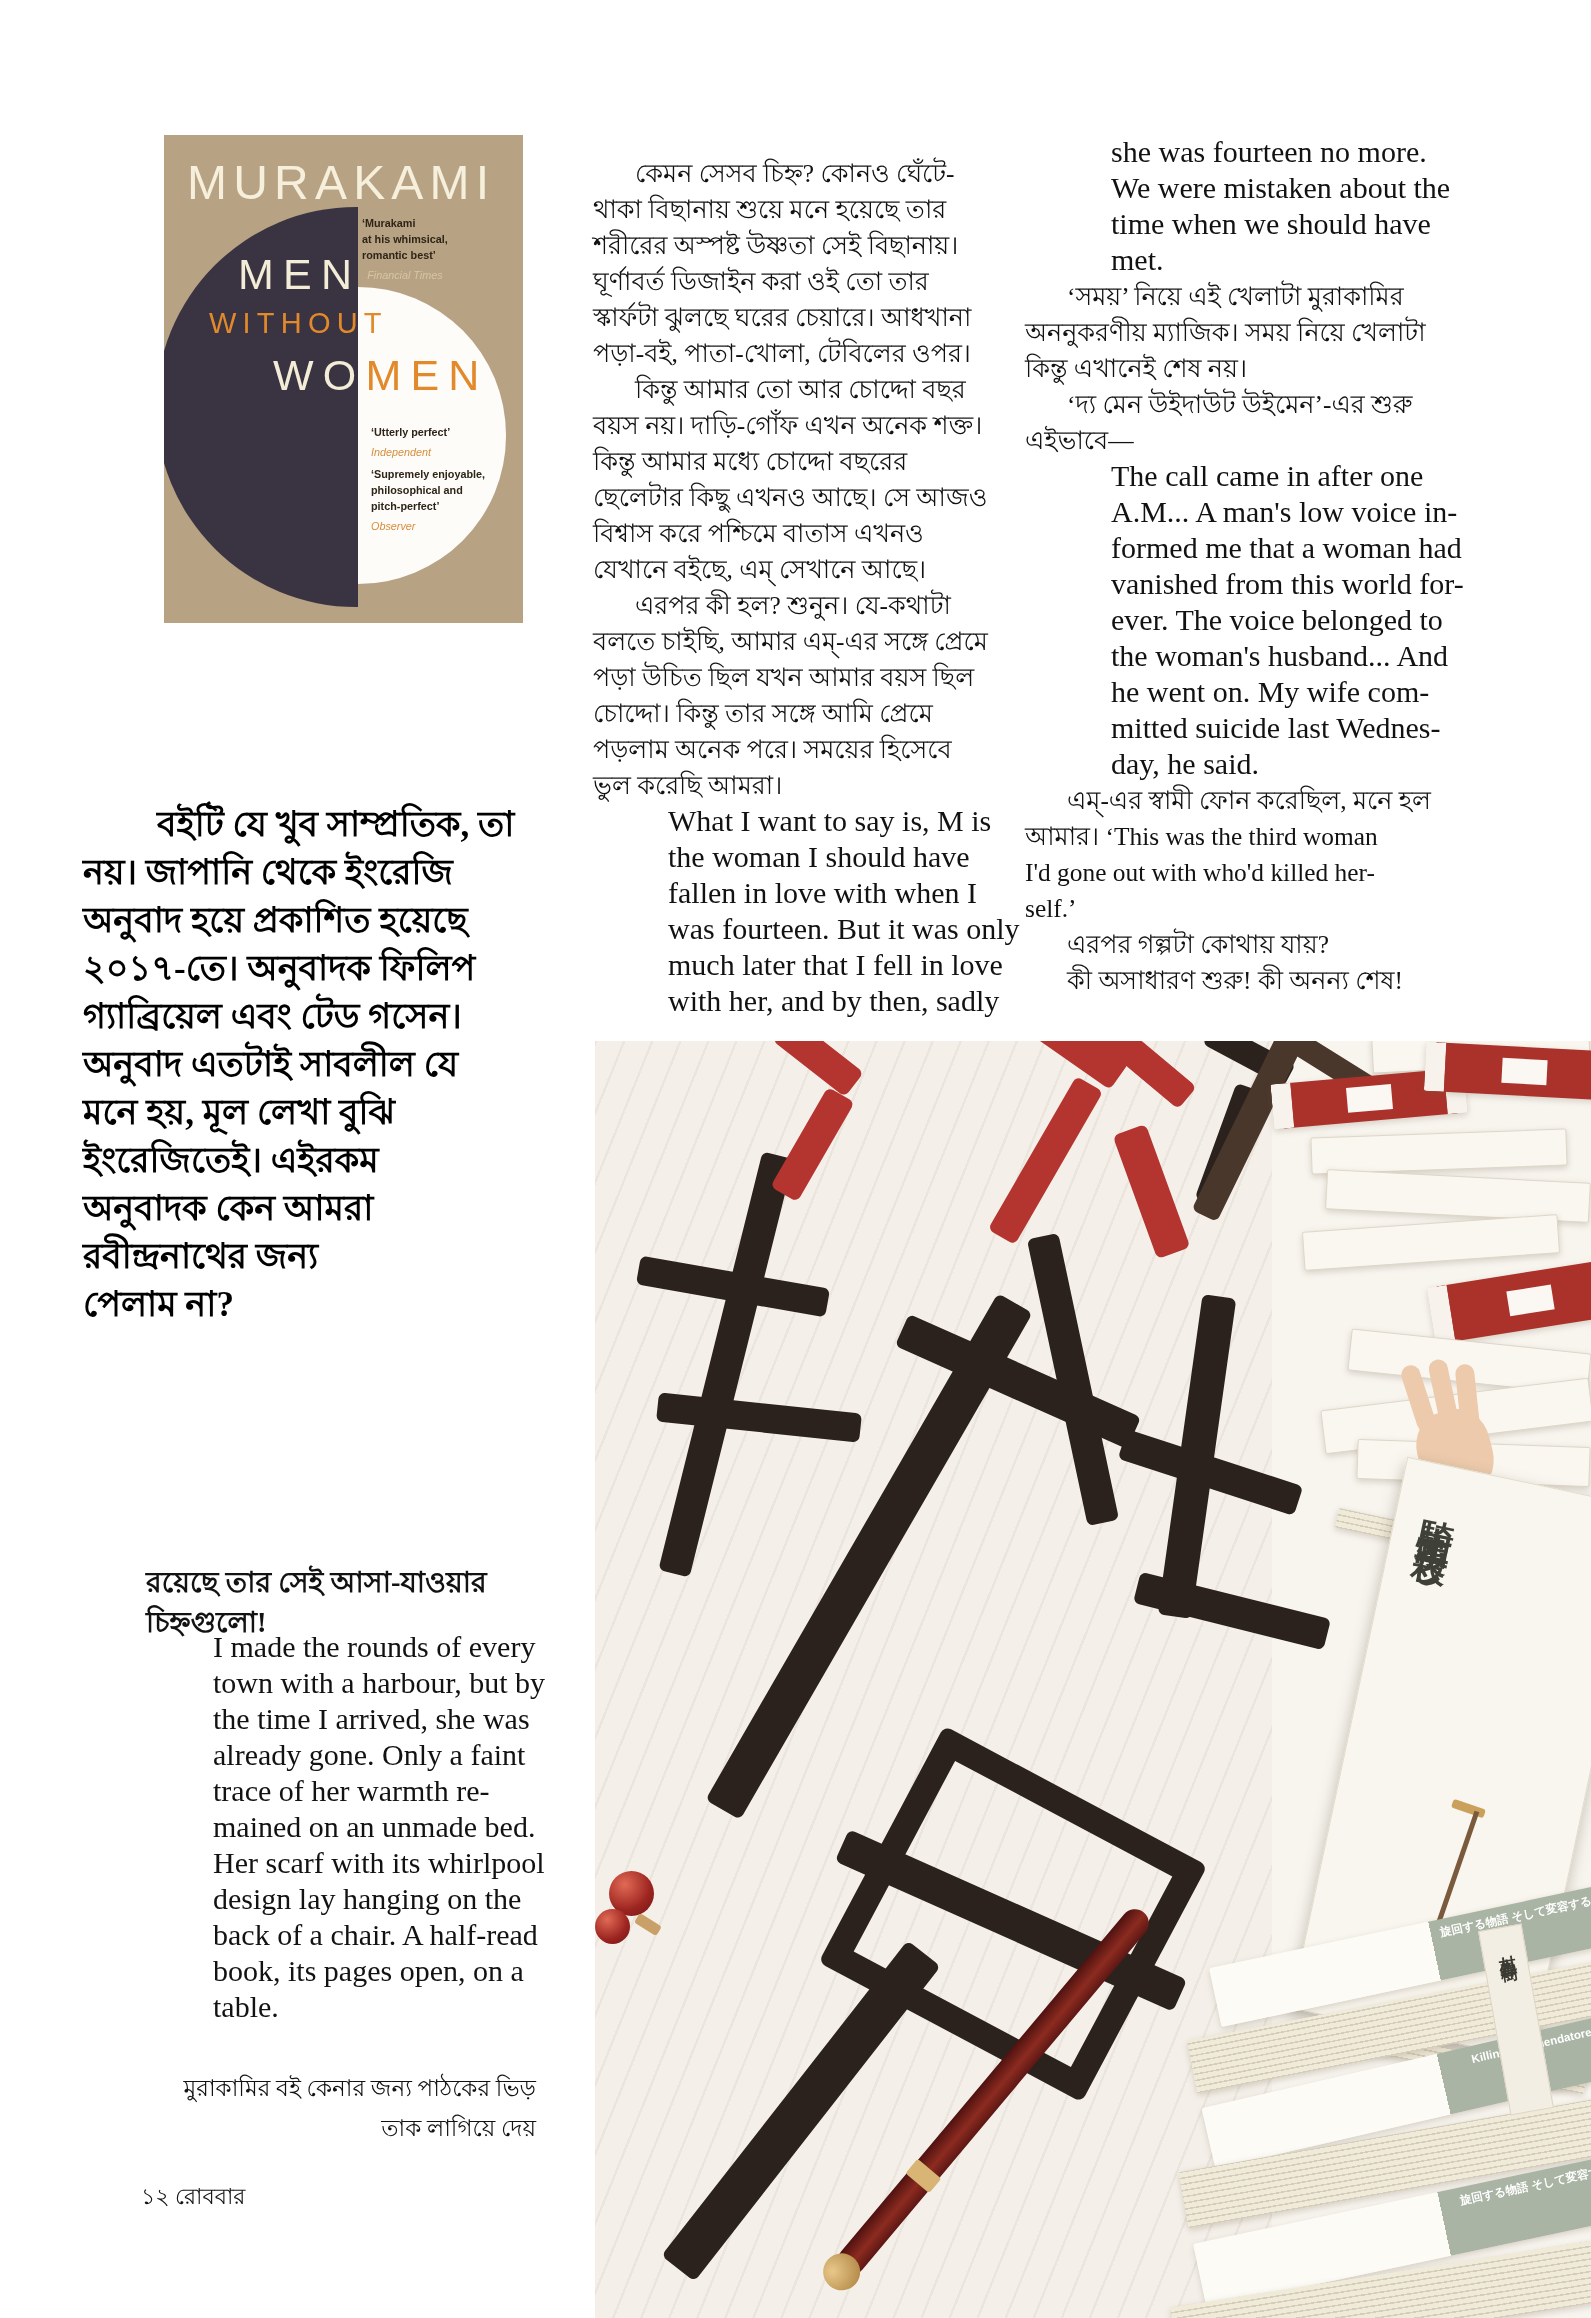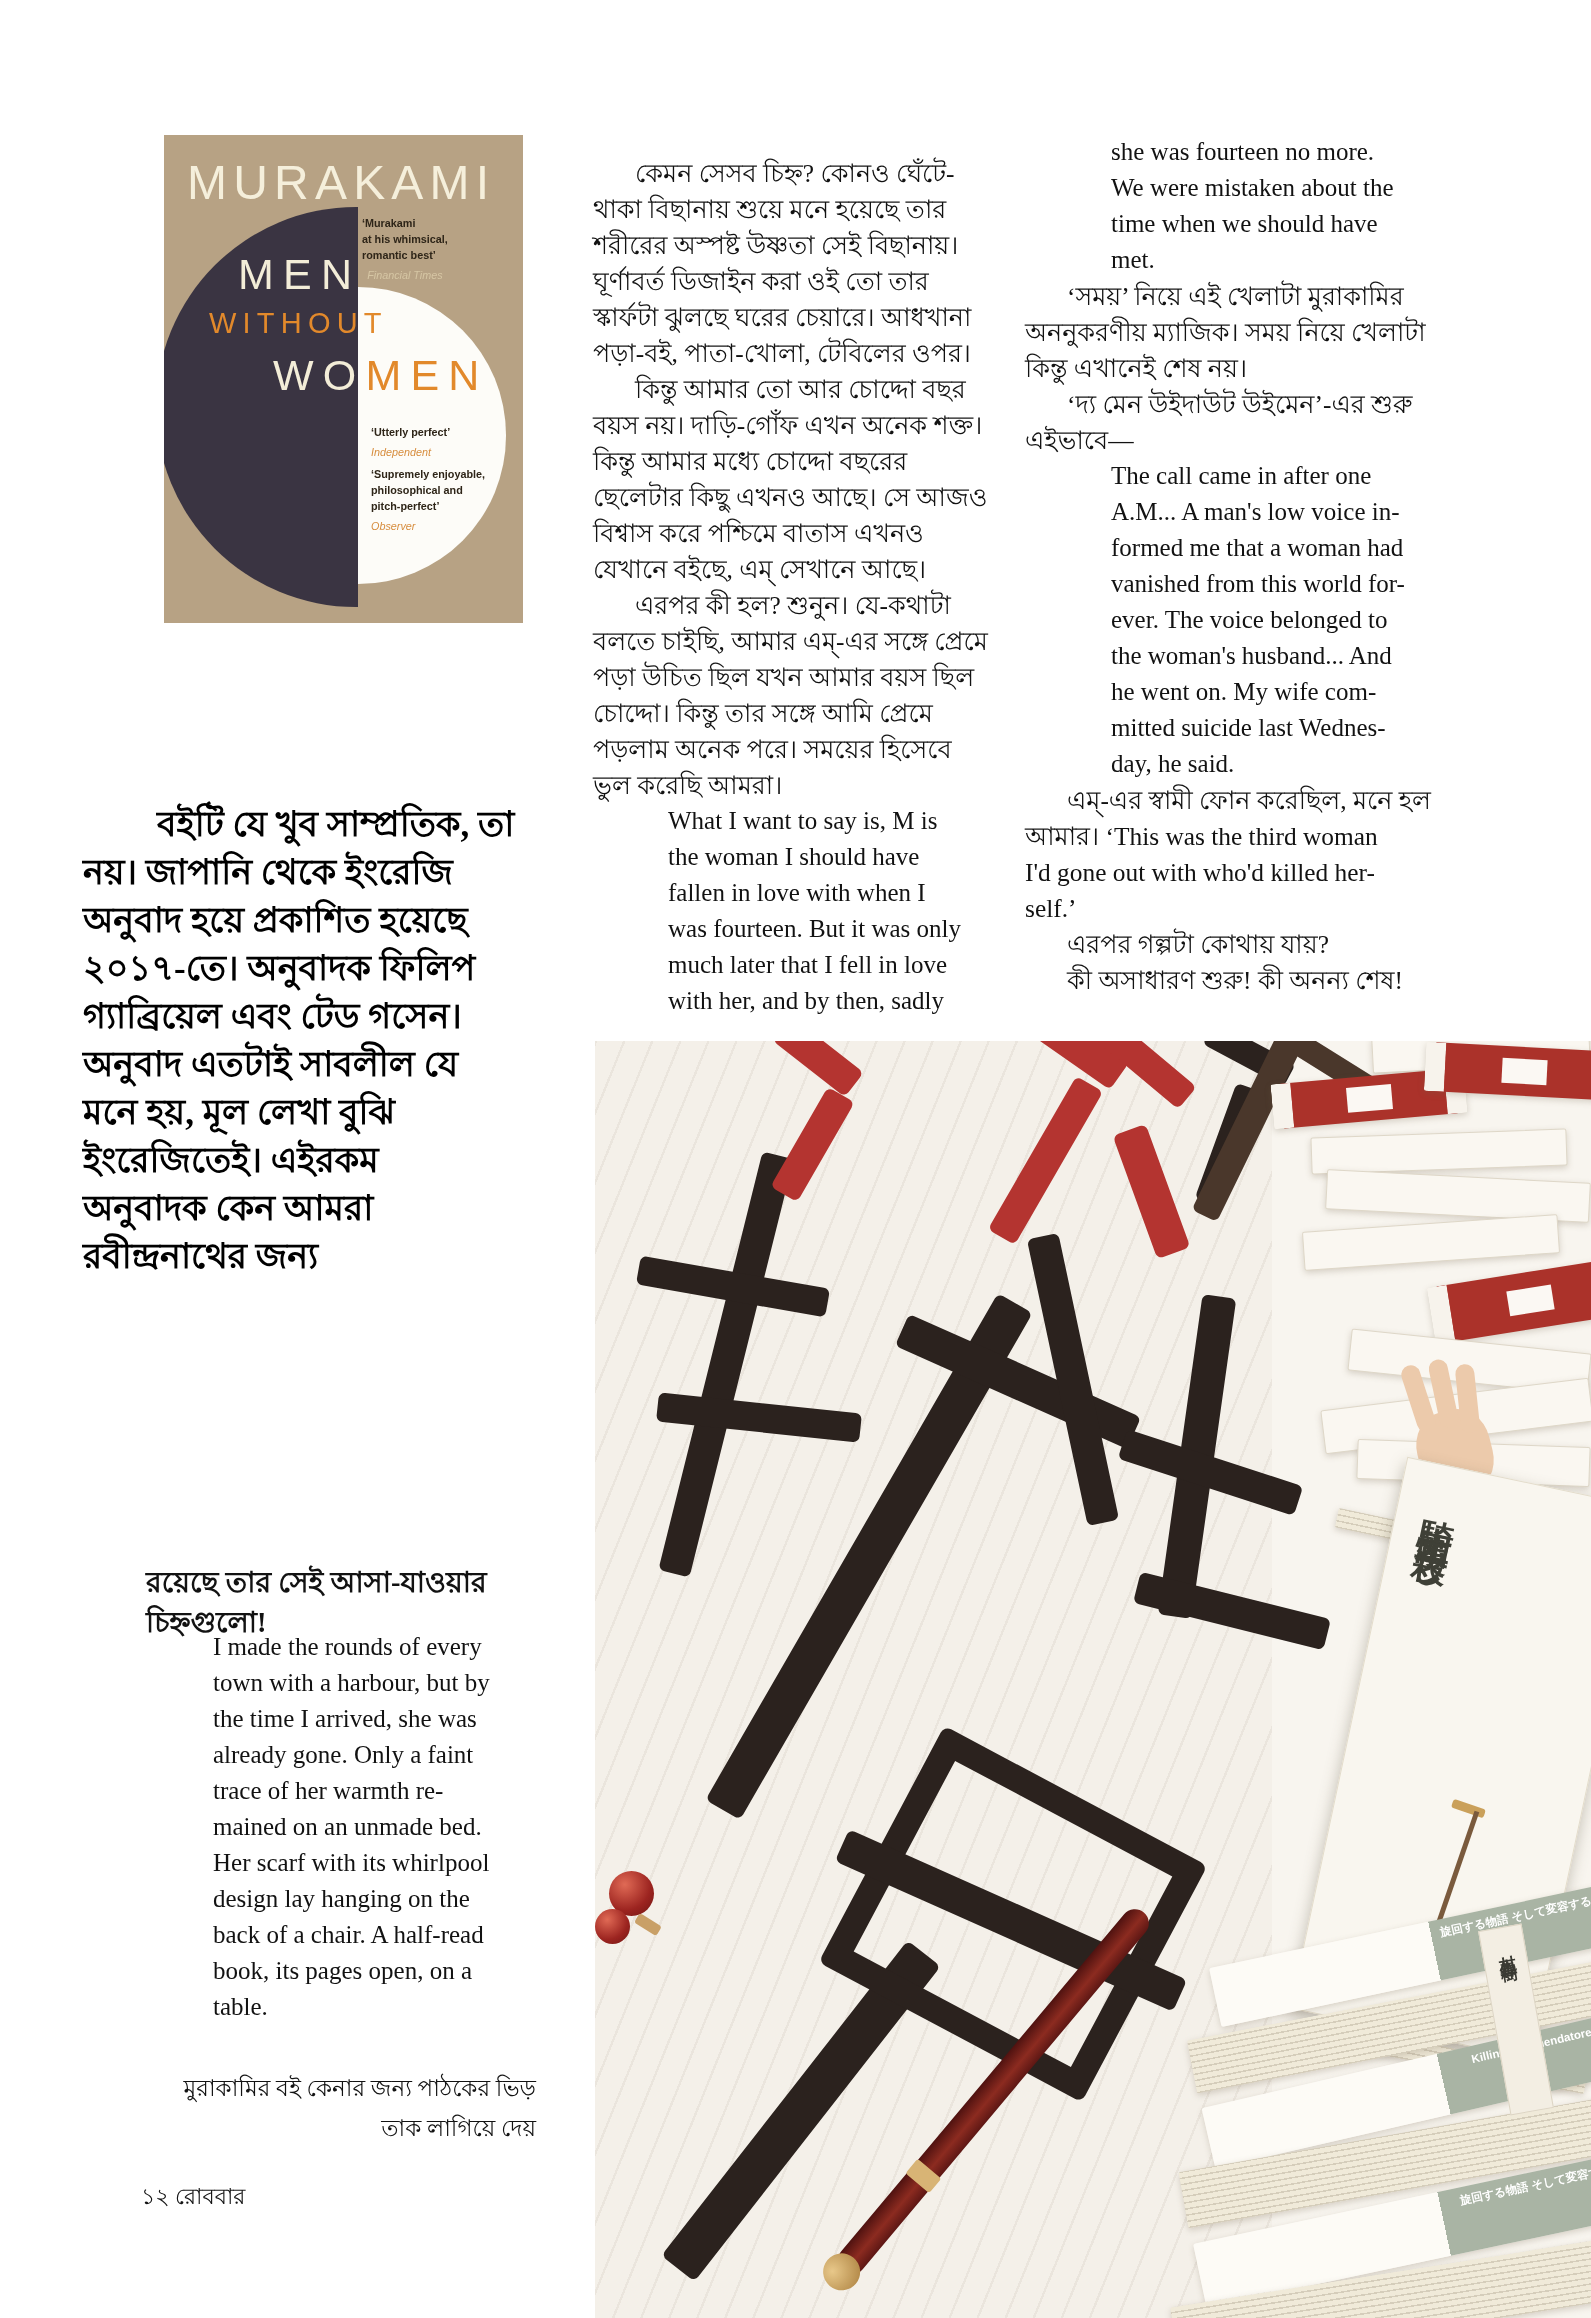--- a/index.html
+++ b/index.html
@@ -29,21 +29,21 @@
   .cq1{left:198px;top:80px;} .cq1 .src{color:#d6c6a4;text-align:center;}
   .cq2{left:207px;top:289px;} .cq2 .src{color:#d78d3e;}
   .cq3{left:207px;top:331px;} .cq3 .src{color:#d78d3e;}
 
   
   .col{position:absolute;font-size:25.4px;line-height:36px;}
   .col-mid{left:593px;top:131px;width:385px;margin-top:24px;}
   .col-right{left:1025px;top:134px;width:413px;}
   .para{margin:0;}
   .para.bn.indent-first .line.first{text-indent:42px;}
-  .para.en{font-size:25px;}
+  .para.en{font-size:30px;}
   .col-mid .para.en{padding-left:75px;}
   .col-right .para.en{padding-left:86px;}
 
   
   .pullquote{left:83px;top:801px;width:470px;font-size:35px;line-height:48px;font-weight:bold;color:#000;}
   .pullquote .para.bn.indent-first .line.first{text-indent:74px;}
 
   
   .bl-heading{left:146px;top:1563px;font-size:28.5px;line-height:40px;font-weight:bold;}
   .bl-body{left:213px;top:1629px;font-size:27px;line-height:36px;}
@@ -127,20 +127,21 @@
       <div class="line first">বইটি যে খুব সাম্প্রতিক, তা</div>
       <div class="line">নয়। জাপানি থেকে ইংরেজি</div>
       <div class="line">অনুবাদ হয়ে প্রকাশিত হয়েছে</div>
       <div class="line">২০১৭-তে। অনুবাদক ফিলিপ</div>
       <div class="line">গ্যাব্রিয়েল এবং টেড গসেন।</div>
       <div class="line">অনুবাদ এতটাই সাবলীল যে</div>
       <div class="line">মনে হয়, মূল লেখা বুঝি</div>
       <div class="line">ইংরেজিতেই। এইরকম</div>
       <div class="line">অনুবাদক কেন আমরা</div>
       <div class="line">রবীন্দ্রনাথের জন্য</div>
+      <div class="line">পেলাম না?</div>
     </div>
   </div>
 
 <div class="col col-mid">
     <div class="para bn indent-first">
       <div class="line first">কেমন সেসব চিহ্ন? কোনও ঘেঁটে-</div>
       <div class="line">থাকা বিছানায় শুয়ে মনে হয়েছে তার</div>
       <div class="line">শরীরের অস্পষ্ট উষ্ণতা সেই বিছানায়।</div>
       <div class="line">ঘূর্ণাবর্ত ডিজাইন করা ওই তো তার</div>
       <div class="line">স্কার্ফটা ঝুলছে ঘরের চেয়ারে। আধখানা</div>

